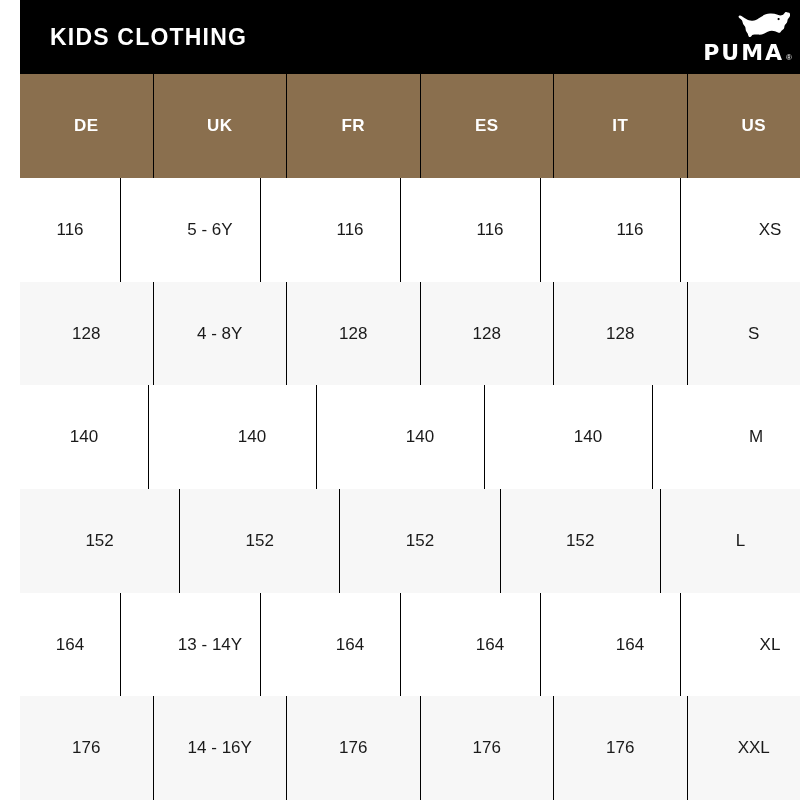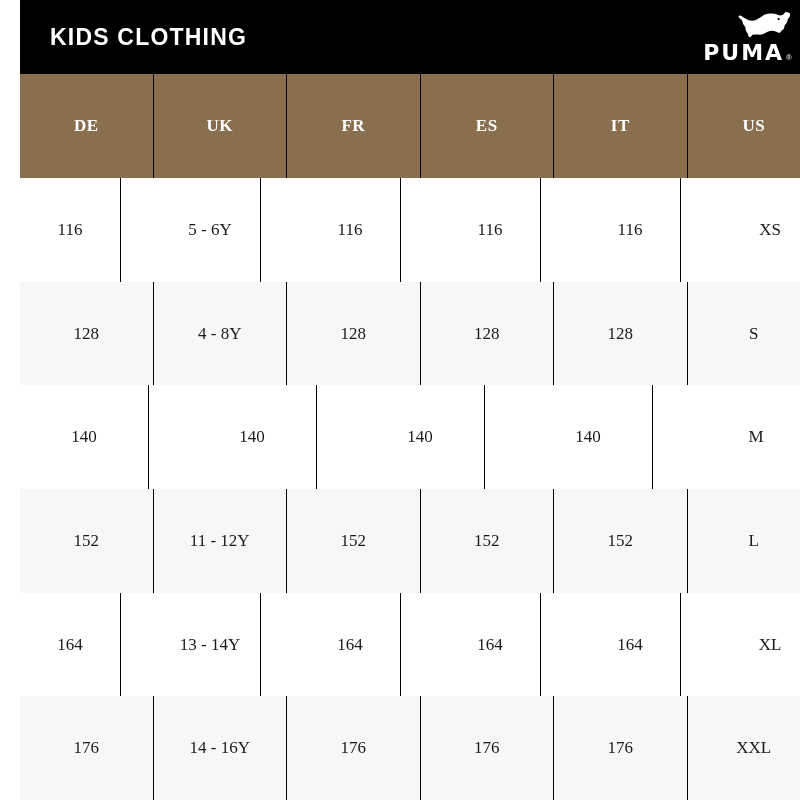--- a/index.html
+++ b/index.html
@@ -98,21 +98,20 @@
   }
   .cell {
     flex: 1 1 0;
     display: flex;
     align-items: center;
     justify-content: center;
     box-sizing: border-box;
     border-right: 1px solid #000000;
     font-size: 17px;
     color: #1a1a1a;
-    font-family: Liberation Serif, serif;
   }
   .cell:last-child {
     border-right: none;
   }
   .row.head .cell {
     color: #ffffff;
     font-weight: bold;
     font-size: 17px;
     letter-spacing: 0.5px;
     border-right: 1px solid #000000;
@@ -173,21 +172,20 @@
     <div class="row body even">
       <div class="cell">140</div>
       <div class="cell">140</div>
       <div class="cell">140</div>
       <div class="cell">140</div>
       <div class="cell">M</div>
     </div>
 
     <div class="row body odd">
       <div class="cell">152</div>
-      <div class="cell">11 - 12Y</div>
       <div class="cell">152</div>
       <div class="cell">152</div>
       <div class="cell">152</div>
       <div class="cell">L</div>
     </div>
 
     <div class="row body even">
       <div class="cell">164</div>
       <div class="cell">13 - 14Y</div>
       <div class="cell">164</div>

